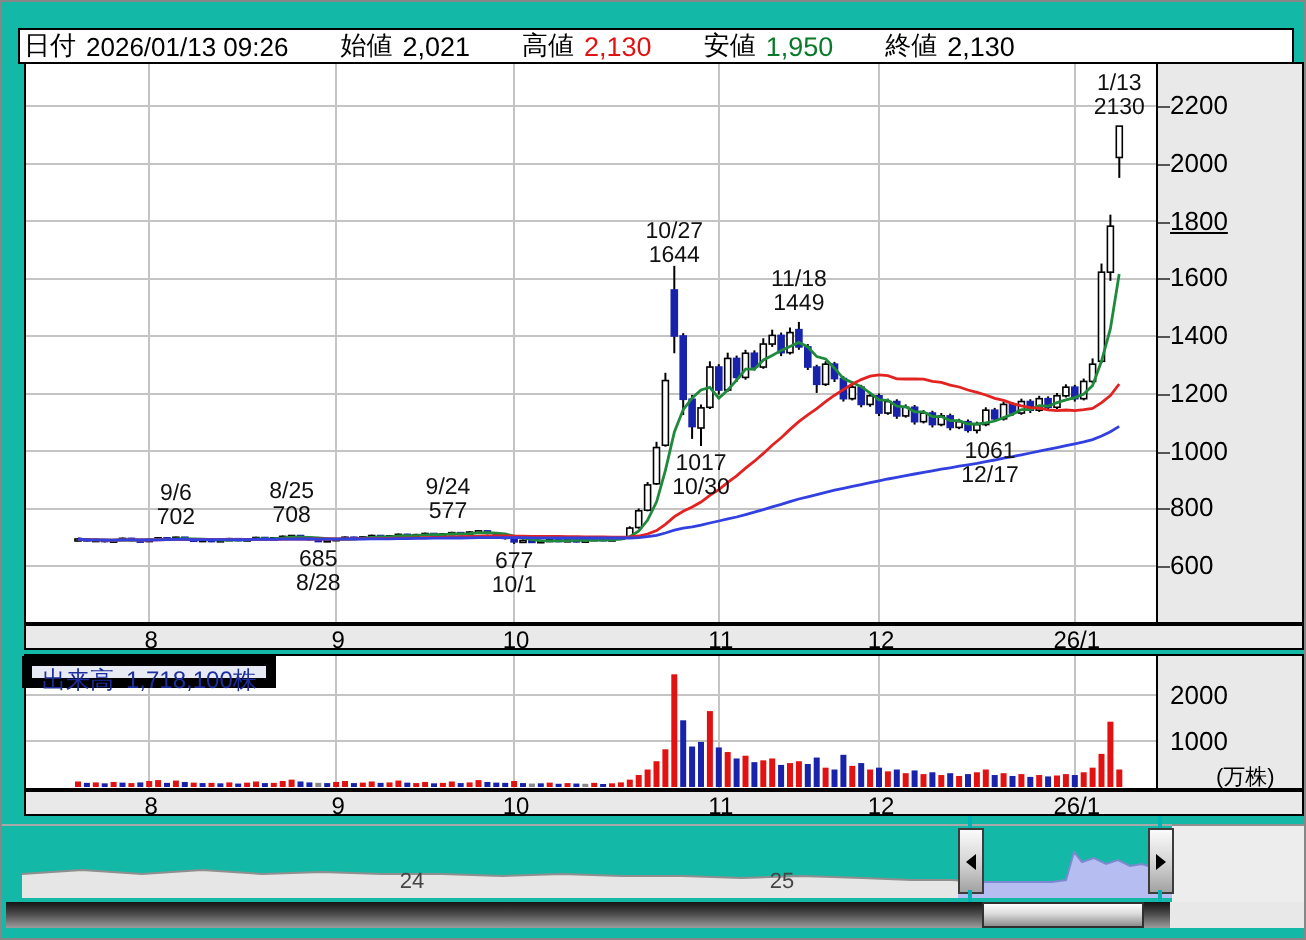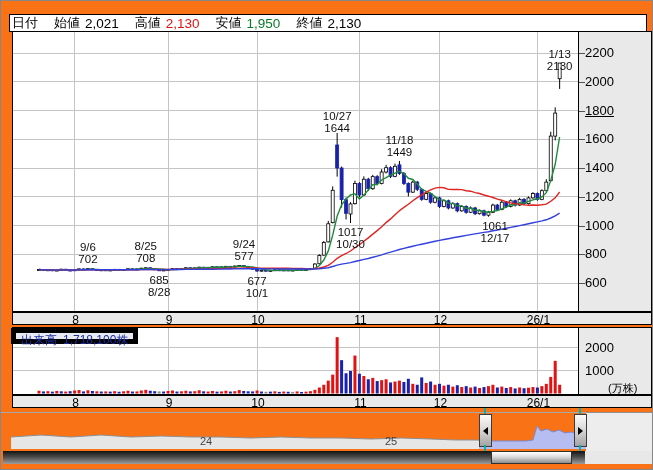--- a/index.html
+++ b/index.html
@@ -1,23 +1,23 @@
 <!DOCTYPE html>
 <html><head>
 <meta charset="utf-8">
 <style>
   html,body{margin:0;padding:0;background:#fff;}
-  .frame{position:relative;width:651px;height:468px;border:1px solid #878787;background:#f97316;
+  .frame{position:relative;width:651px;height:468px;border:1px solid #878787;background:#14b8a6;
          font-family:"Liberation Sans","DejaVu Sans",sans-serif;overflow:hidden;}
   .abs{position:absolute;}
   svg{position:absolute;display:block;}
   
   .infobar{left:8px;top:13px;width:638px;height:18px;border:1px solid #000;background:#fff;
            box-sizing:border-box;display:flex;align-items:center;font-size:13px;color:#000;white-space:nowrap;}
-  .infobar .lbl{margin-left:16px;}
+  .infobar .lbl{margin-left:26px;}
   .infobar .lbl.first{margin-left:2px;}
   .infobar .val{font-weight:normal;margin-left:5px;font-size:13.5px;}
   .val.red{color:#e01212;} .val.green{color:#0a7a2a;}
   .datev{margin-left:5px;}
   
   .ystrip{left:578px;top:30px;width:73px;height:281px;background:#e9e9e9;border:1px solid #000;
           border-left:none;box-sizing:border-box;}
   .xstrip{left:11px;width:640px;height:13px;background:#e9e9e9;border:1px solid #000;box-sizing:border-box;}
   .tick{position:absolute;font-size:13px;color:#000;}
   .xlab{position:absolute;font-size:12px;color:#000;transform:translateX(-50%);top:0px;}
@@ -46,20 +46,21 @@
             border:1px solid #303030;box-sizing:border-box;}
   .sb-right{left:584px;top:450px;width:67px;height:13px;background:#e8e8e8;}
 </style>
 </head>
 <body>
 
 <div class="frame">
 
   <div class="abs infobar">
     <span class="lbl first">日付</span>
+    <span class="datev">2026/01/13 09:26</span>
     <span class="lbl">始値</span>
     <span class="val">2,021</span>
     <span class="lbl">高値</span>
     <span class="val red">2,130</span>
     <span class="lbl">安値</span>
     <span class="val green">1,950</span>
     <span class="lbl">終値</span>
     <span class="val">2,130</span>
   </div>
 
@@ -531,21 +532,21 @@
       <div>702</div>
     </div>
     <div class="anno" style="left: 144.8px; top: 239.475px;">
       <div>8/25</div>
       <div>708</div>
     </div>
     <div class="anno" style="left: 158.15px; top: 272.781px;">
       <div>685</div>
       <div>8/28</div>
     </div>
-    <div class="anno" style="left: 243px; top: 237.031px;">
+    <div class="anno" style="left: 223px; top: 237.031px;">
       <div>9/24</div>
       <div>577</div>
     </div>
     <div class="anno" style="left: 256.05px; top: 273.931px;">
       <div>677</div>
       <div>10/1</div>
     </div>
     <div class="anno" style="left: 336.15px; top: 109px;">
       <div>10/27</div>
       <div>1644</div>
@@ -555,21 +556,21 @@
       <div>10/30</div>
     </div>
     <div class="anno" style="left: 398.45px; top: 132.956px;">
       <div>11/18</div>
       <div>1449</div>
     </div>
     <div class="anno" style="left: 494px; top: 218.731px;">
       <div>1061</div>
       <div>12/17</div>
     </div>
-    <div class="anno" style="left: 558.65px; top: 35.0625px; margin-top: 12px;">
+    <div class="anno" style="left: 558.65px; top: 35.0625px;">
       <div>1/13</div>
       <div>2130</div>
     </div>
     <div class="tick" style="left: 584px; top: 338.5px;">2000</div>
     <div class="tick" style="left: 584px; top: 361.5px;">1000</div>
     <div class="unitlab" style="left: 607px; top: 380px;">(万株)</div>
     <div class="yearlab" style="left: 205px;">24</div>
     <div class="yearlab" style="left: 390px;">25</div>
   </div>
 

